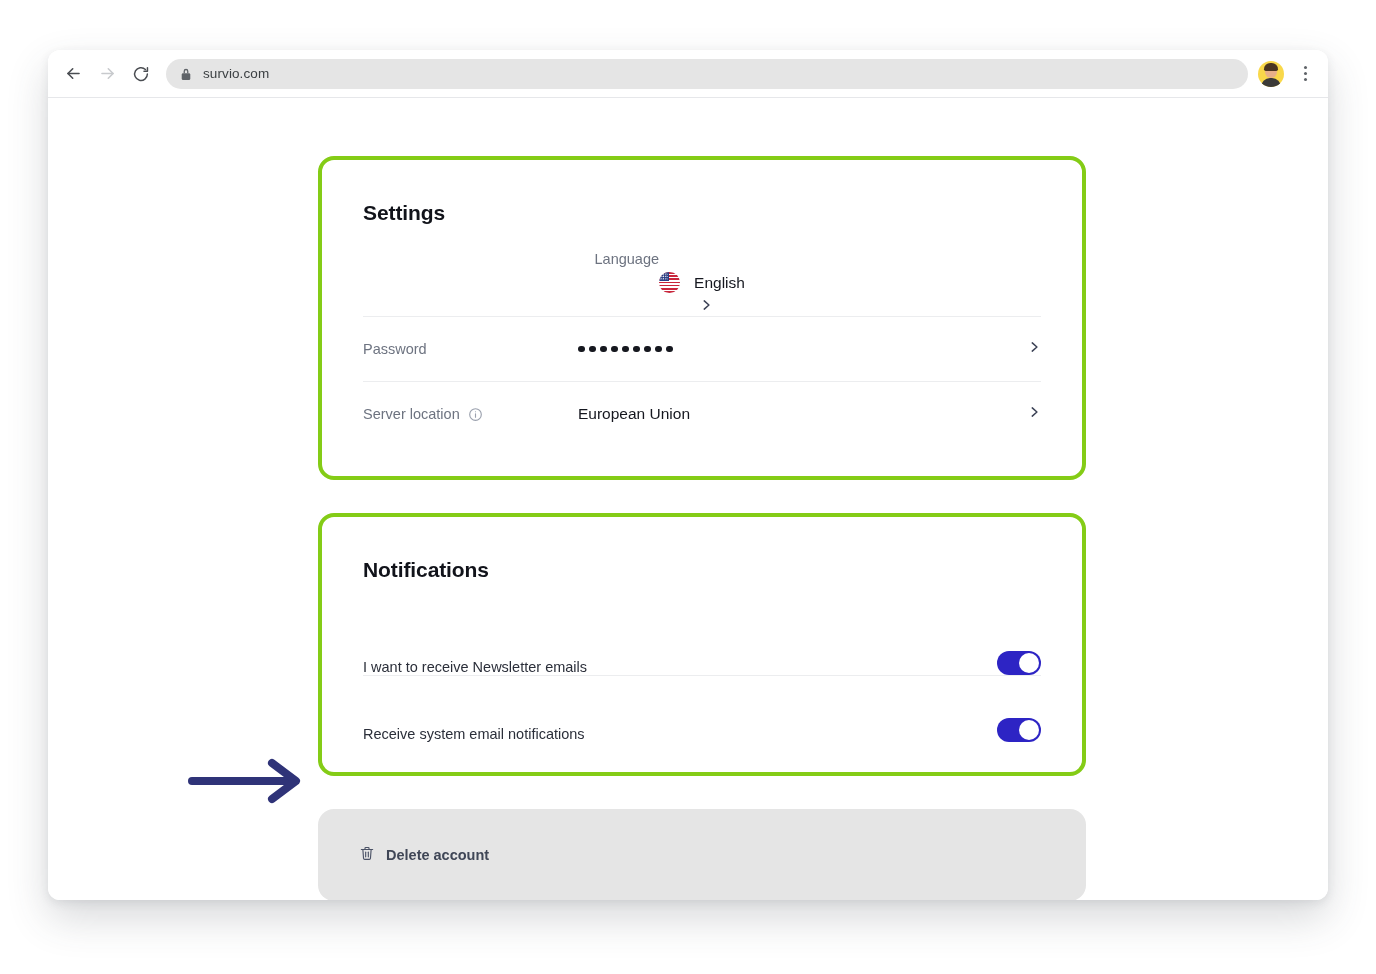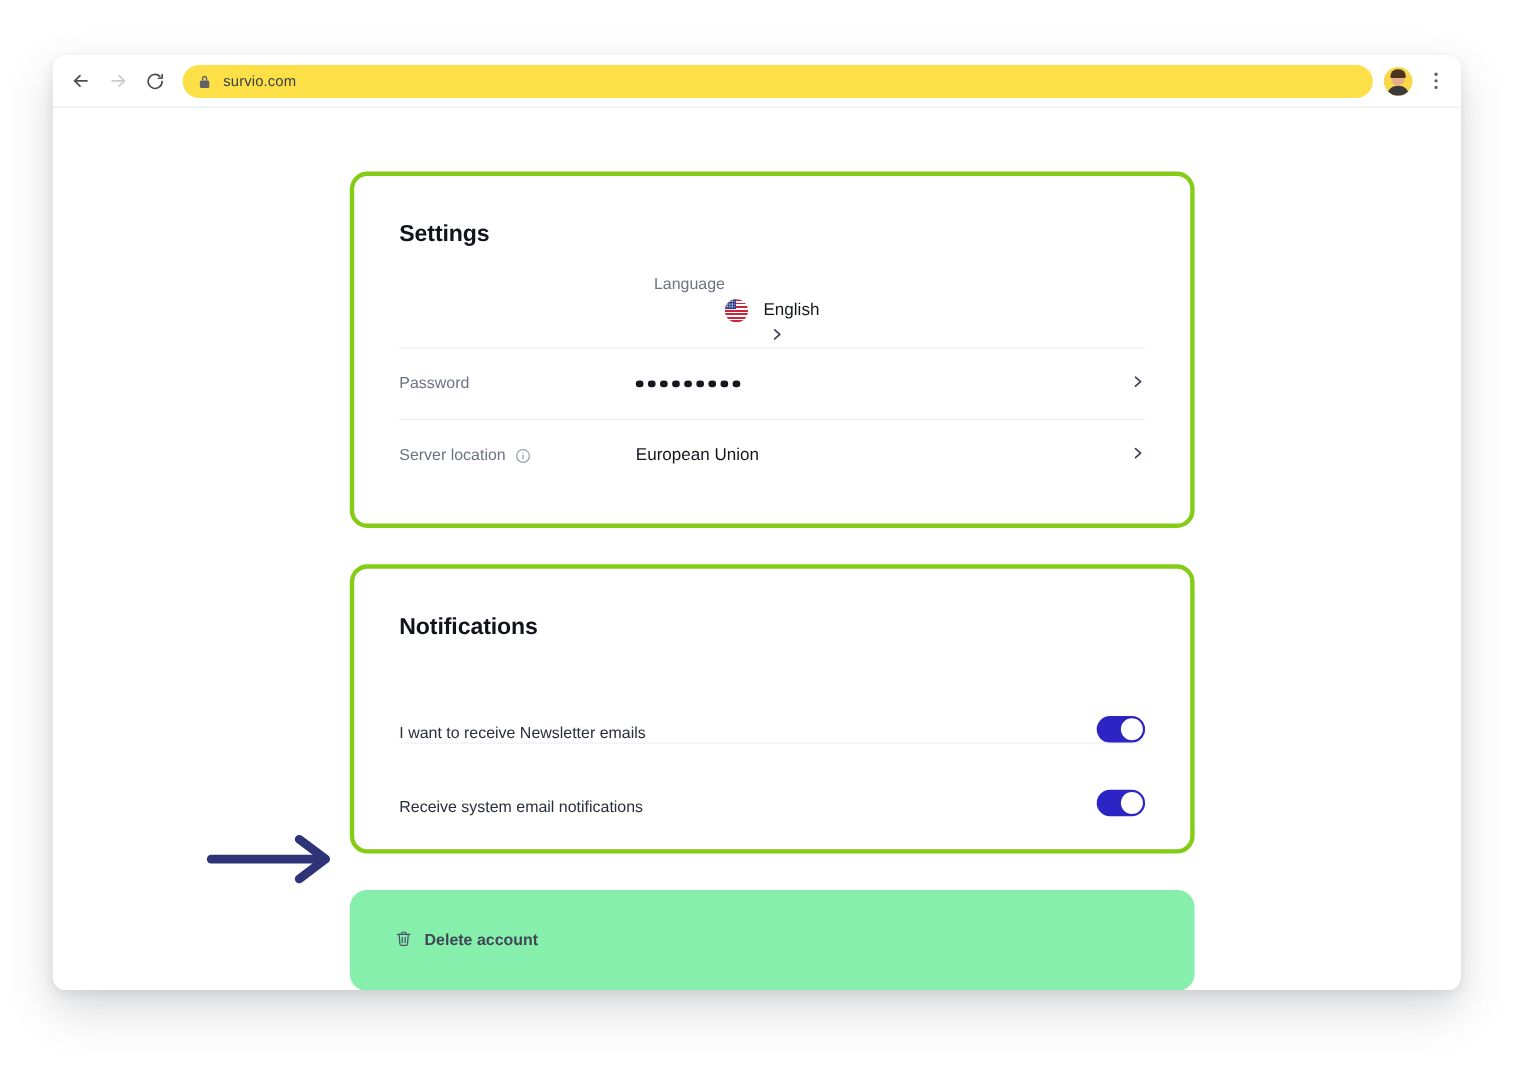--- a/index.html
+++ b/index.html
@@ -44,21 +44,21 @@
     align-items: center;
     justify-content: center;
     border-radius: 50%;
     flex: none;
   }
   .nav-btn svg { display: block; }
 
   .omnibox {
     flex: 1;
     height: 30px;
-    background: #fde047;
+    background: #e5e5e5;
     border-radius: 16px;
     display: flex;
     align-items: center;
     padding: 0 14px;
     margin-left: 8px;
     margin-right: 10px;
     gap: 11px;
   }
   .lock-icon { display: flex; flex: none; }
   .omnibox-url {
@@ -438,21 +438,21 @@
         </div>
 
         <div class="notif-row">
           <div class="notif-label">Receive system email notifications</div>
           <div class="toggle" style="background: rgb(45, 36, 196);">
             <span class="knob"></span>
           </div>
         </div>
       </div>
 
-      <div id="delete-card" style="background: #86efac;">
+      <div id="delete-card" style="background: #e5e5e5;">
         <div class="delete-action">
           <span>
             <svg width="16" height="17" viewBox="0 0 24 24" fill="none" stroke="#4b5266" stroke-width="1.7" stroke-linecap="round" stroke-linejoin="round">
               <polyline points="3.5,6 20.5,6"></polyline>
               <path d="M9 6V4.2A1.2 1.2 0 0 1 10.2 3h3.6A1.2 1.2 0 0 1 15 4.2V6"></path>
               <path d="M5.8 6l1 13.1A1.8 1.8 0 0 0 8.6 20.8h6.8a1.8 1.8 0 0 0 1.8-1.7l1-13.1"></path>
               <line x1="10" y1="10" x2="10" y2="17"></line>
               <line x1="14" y1="10" x2="14" y2="17"></line>
             </svg>
           </span>

